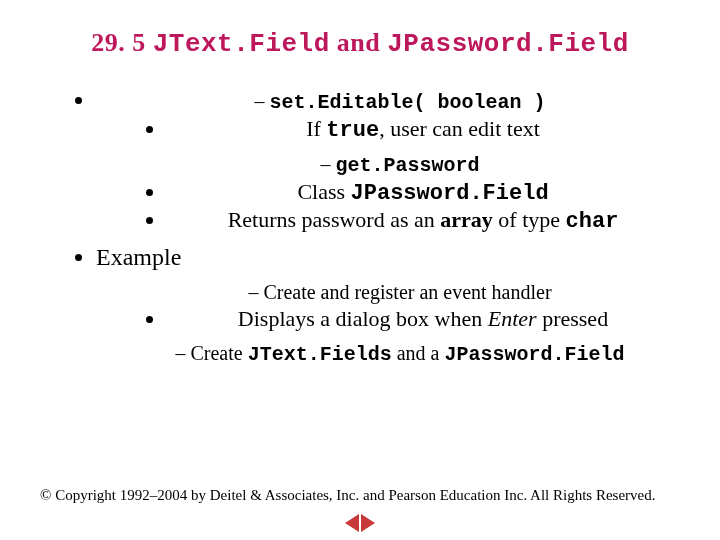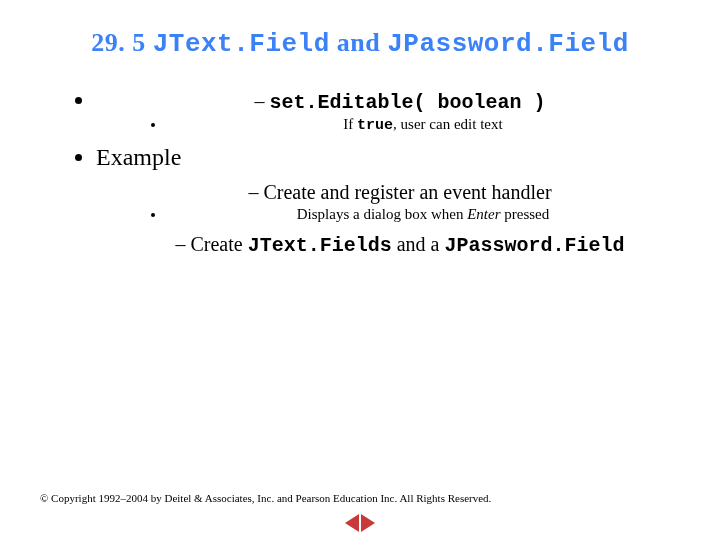--- a/index.html
+++ b/index.html
@@ -10,47 +10,47 @@
     background: #fff;
     font-family: "Times New Roman", Times, serif;
     color: #000;
     position: relative;
     overflow: hidden;
   }
   .slide {
     padding: 18px 40px 0 40px;
   }
   .title {
-    color: #3b82f6;
+    color: #be185d;
     font-weight: bold;
     font-size: 26px;
     text-align: center;
     margin: 10px 0 28px 0;
     letter-spacing: 0.5px;
   }
   .title .mono { font-family: "Courier New", Courier, monospace; }
   .title .serif { font-family: "Times New Roman", Times, serif; }
 
   ul.lvl1 { list-style: disc; margin: 0; padding-left: 56px; font-size: 24px; }
   ul.lvl1 > li { margin-bottom: 6px; }
   ul.lvl2 { list-style: none; margin: 4px 0 0 0; padding-left: 24px; font-size: 20px; }
   ul.lvl2 > li::before { content: "– "; }
   ul.lvl2 > li { margin: 10px 0; text-align: center; }
-  ul.lvl3 { list-style: disc; margin: 2px 0 2px 0; padding-left: 46px; font-size: 15px; }
+  ul.lvl3 { list-style: disc; margin: 2px 0 2px 0; padding-left: 46px; font-size: 22px; }
   ul.lvl3 > li { margin: 1px 0; }
 
   .mono { font-family: "Courier New", Courier, monospace; font-weight: bold; }
   .boldserif { font-weight: bold; }
   .ital { font-style: italic; }
 
   .footer {
     position: absolute;
     left: 40px;
     bottom: 36px;
-    font-size: 11px;
+    font-size: 15px;
     font-family: "Times New Roman", Times, serif;
   }
   .nav {
     position: absolute;
     left: 50%;
     bottom: 8px;
     transform: translateX(-50%);
     display: flex;
     gap: 2px;
   }
@@ -78,20 +78,31 @@
     <li>
       <ul class="lvl2">
         <li>
           <span class="mono">set.Editable( boolean )</span>
           <ul class="lvl3">
             <li>
               <span>If </span><span class="mono">true</span><span>, user can edit text</span>
             </li>
           </ul>
         </li>
+        <li>
+          <span class="mono">get.Password</span>
+          <ul class="lvl3">
+            <li>
+              <span>Class </span><span class="mono">JPassword.Field</span>
+            </li>
+            <li>
+              <span>Returns password as an </span><span class="boldserif">array</span><span> of type </span><span class="mono">char</span>
+            </li>
+          </ul>
+        </li>
       </ul>
     </li>
 
     <li>
       <span>Example</span>
       <ul class="lvl2">
         <li>
           <span>Create and register an event handler</span>
           <ul class="lvl3">
             <li>

